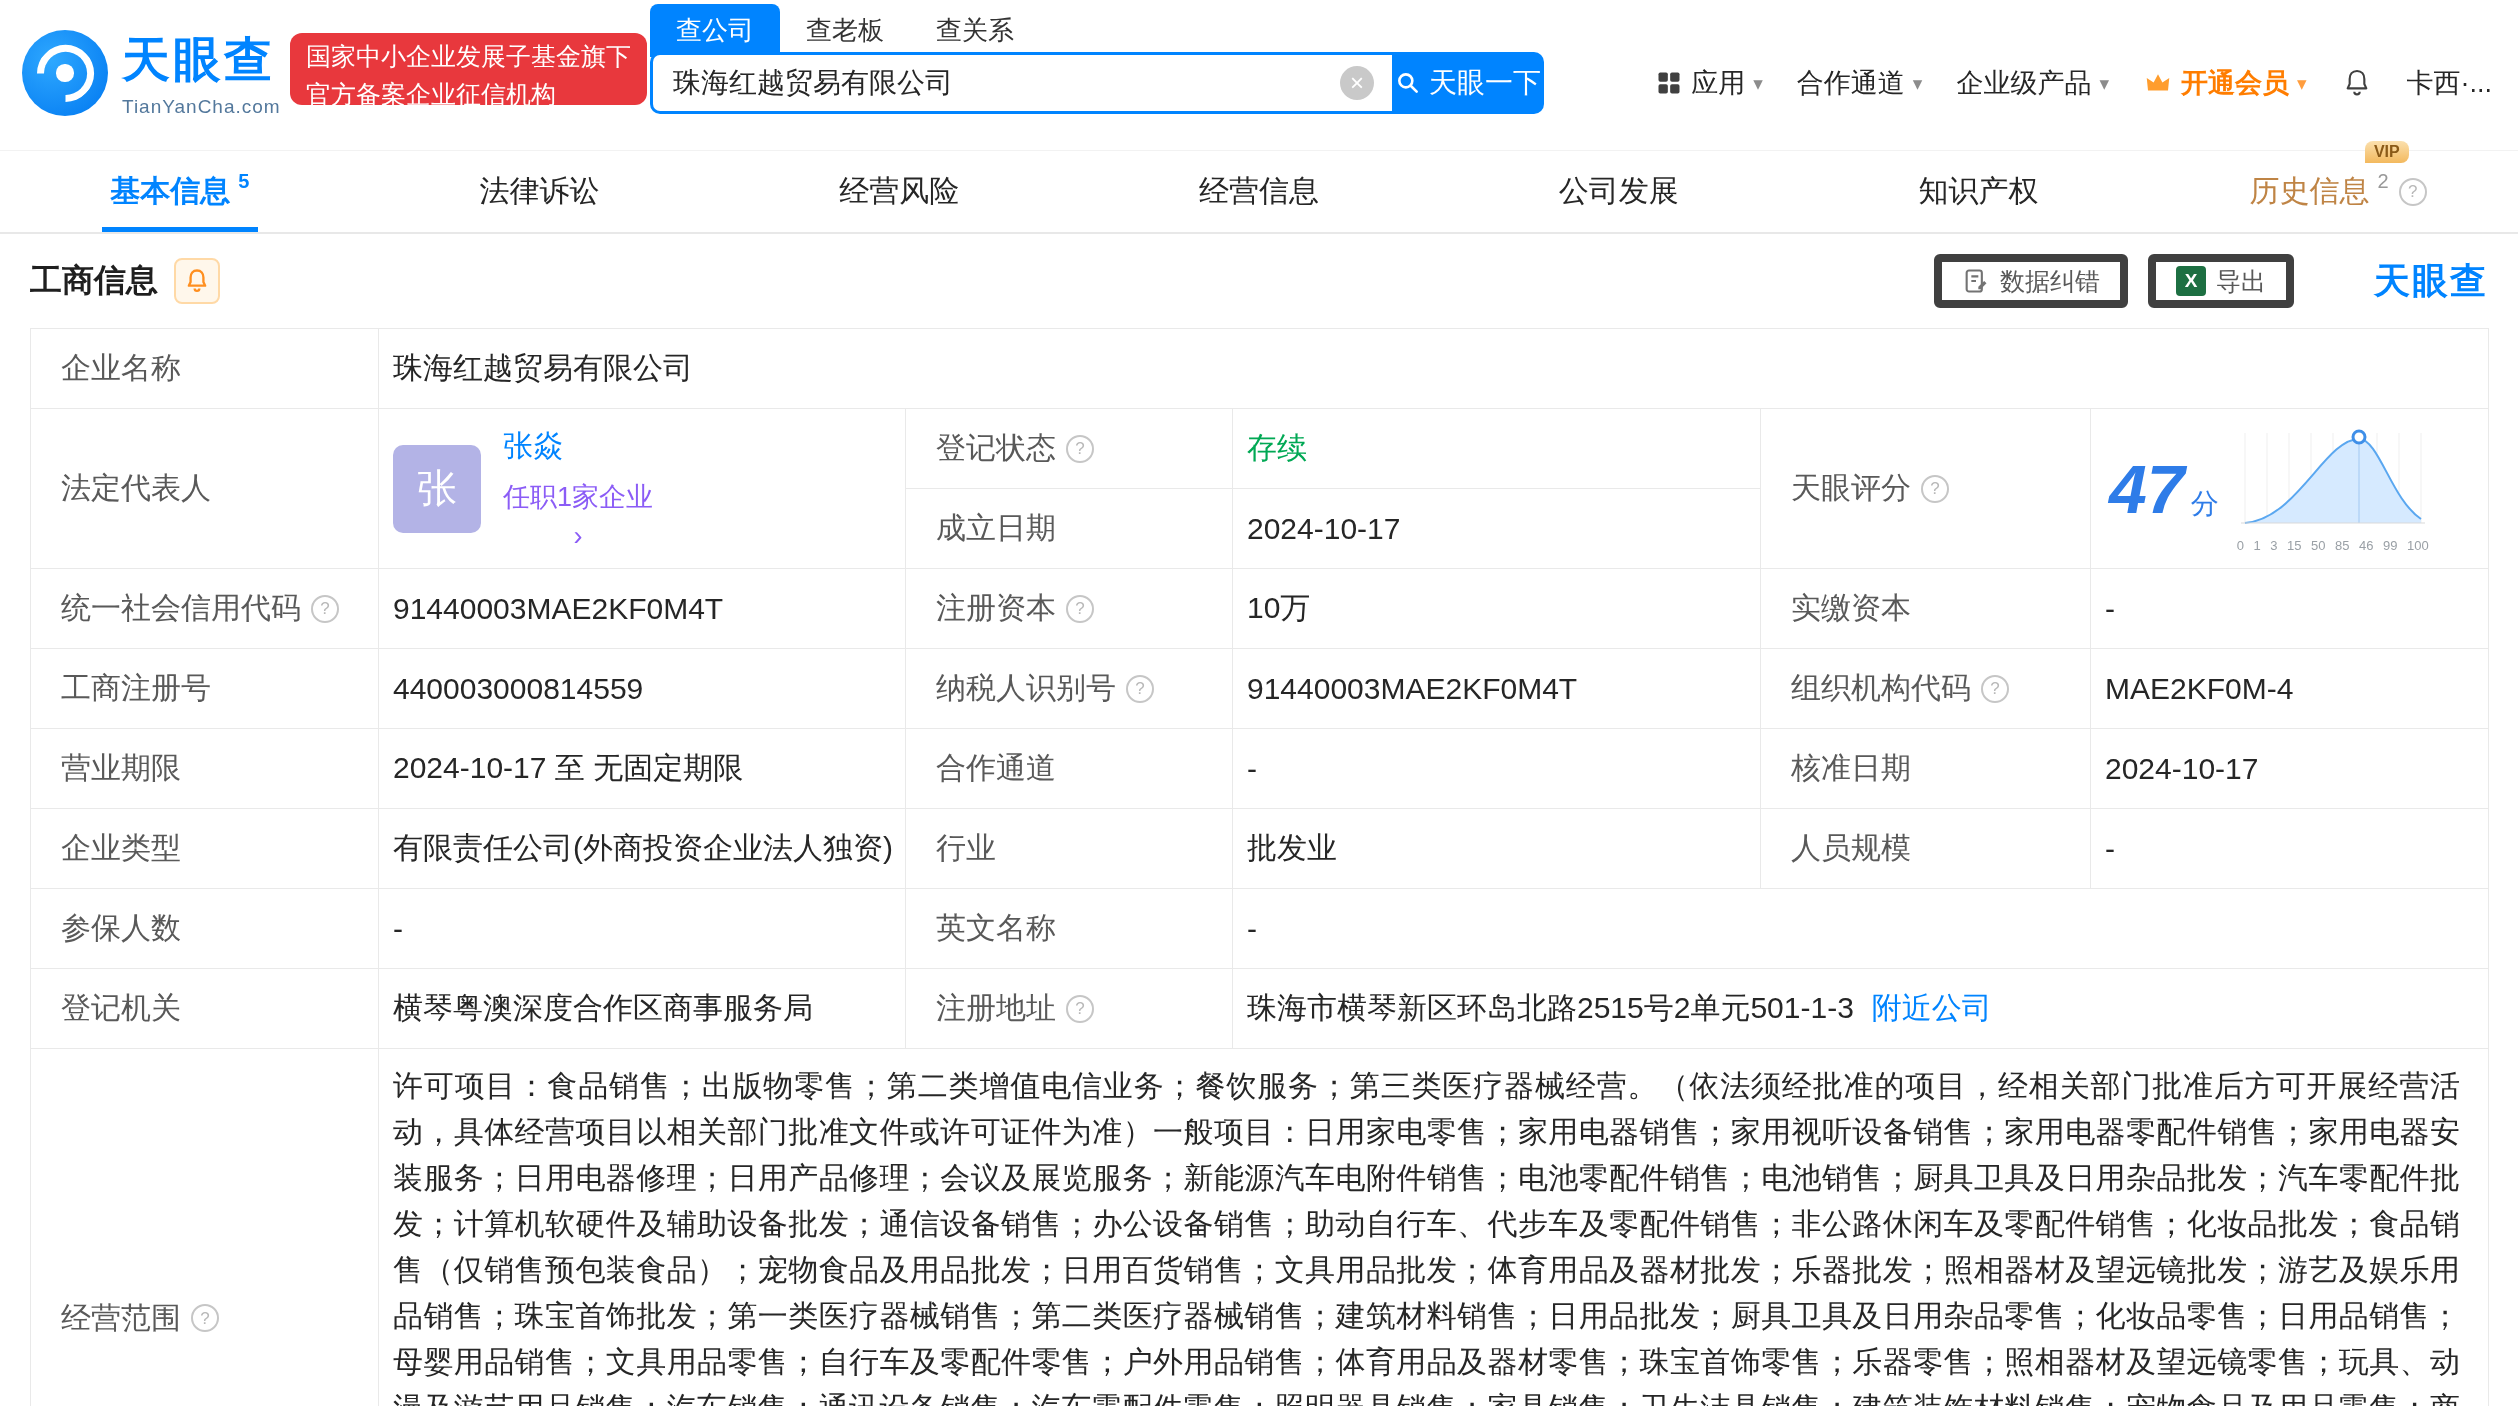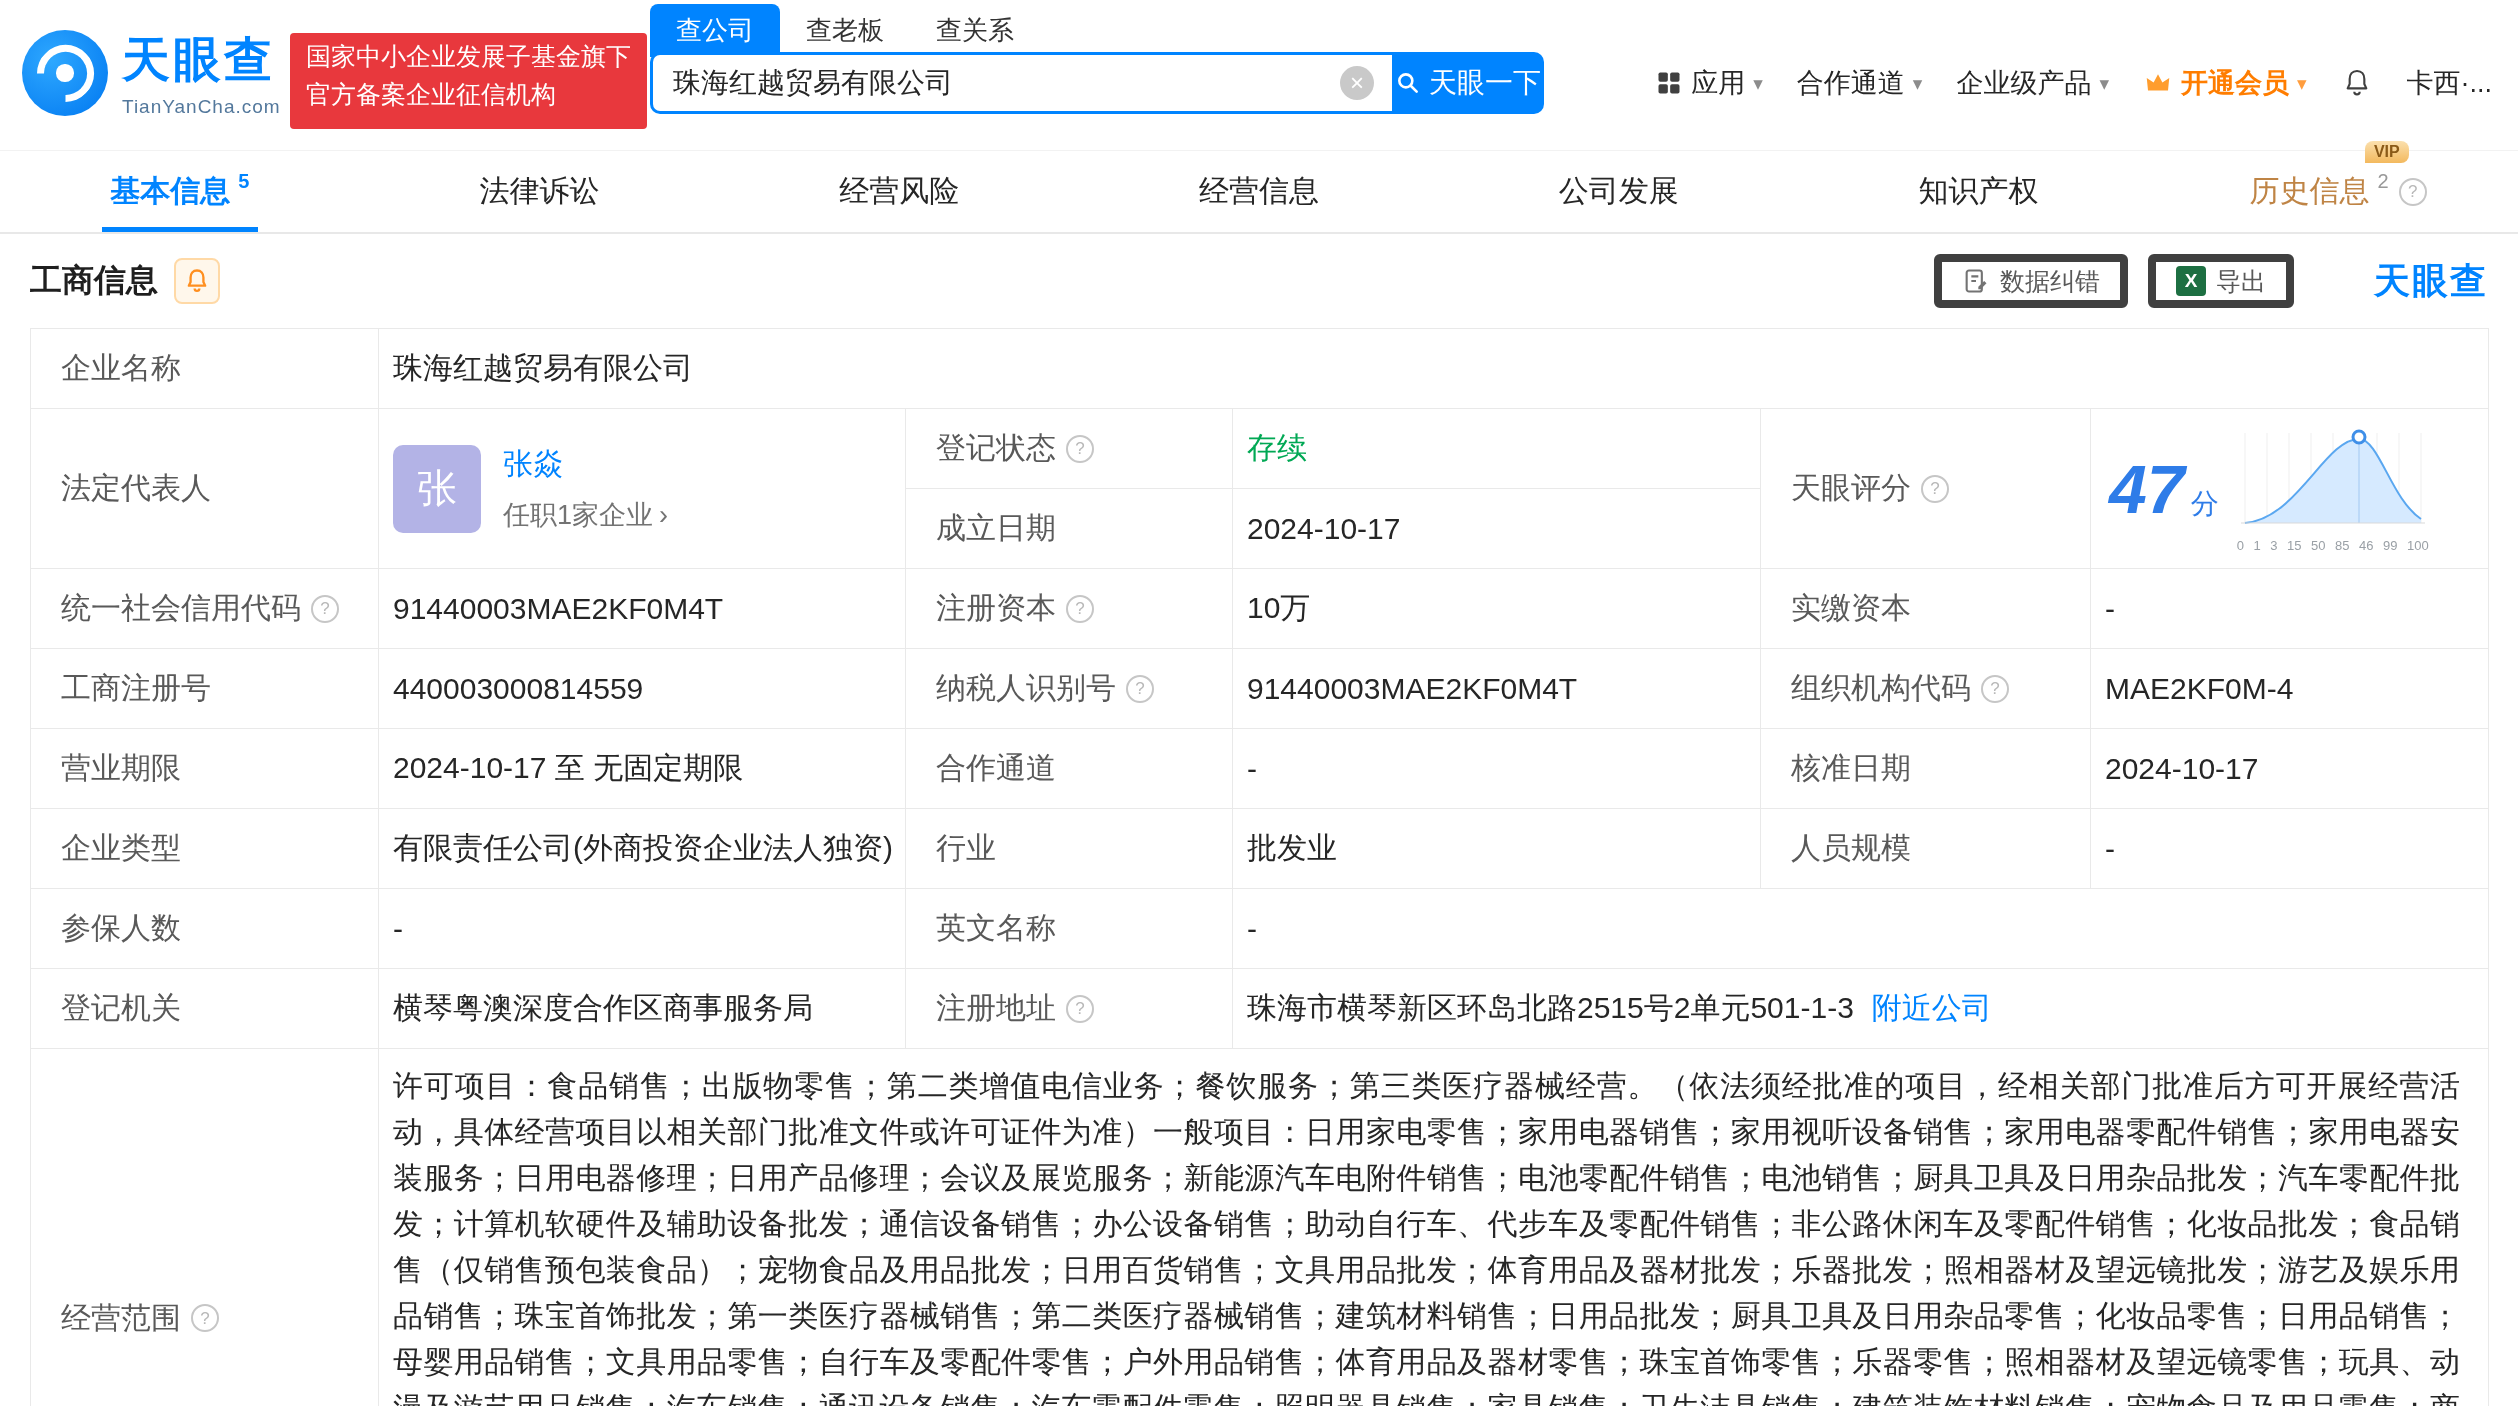--- a/index.html
+++ b/index.html
@@ -13,22 +13,22 @@
   .logo-area { position: absolute; left: 22px; top: 28px; display: flex; align-items: center; cursor: pointer; }
   .logo-circle { width: 86px; height: 86px; border-radius: 50%;
     background: radial-gradient(circle at 35% 35%, #2ea8ff, #0077f0); position: relative; flex: none; }
   .logo-circle::before { content: ""; position: absolute; inset: 17%; border: 7px solid #fff;
     border-left-color: transparent; border-radius: 50%; transform: rotate(-45deg); }
   .logo-circle::after { content: ""; position: absolute; width: 20%; height: 20%;
     background: #fff; border-radius: 50%; top: 40%; left: 40%; }
   .logo-text { margin-left: 14px; }
   .brand { font-size: 48px; font-weight: bold; color: #0084ff; letter-spacing: 3px; }
   .brand-domain { font-size: 19px; color: #53789c; margin-top: 4px; letter-spacing: 1px; }
-  .gov-badge { position: absolute; left: 290px; top: 33px; height: 96px; background: #e8383d;
-    color: #fff; font-size: 25px; line-height: 38px; padding: 4px 16px; border-radius: 4px; }
+  .gov-badge { position: absolute; left: 290px; top: 33px; height: 72px; background: #e8383d;
+    color: #fff; font-size: 25px; line-height: 38px; padding: 4px 16px; border-radius: 12px; }
   .search-tabs { position: absolute; left: 650px; top: 4px; display: flex; align-items: flex-end; }
   .stab { font-size: 26px; color: #333; padding: 9px 26px; cursor: pointer; }
   .stab.active { background: #0084ff; color: #fff; border-radius: 8px 8px 0 0; }
   .search-box { position: absolute; left: 650px; top: 52px; width: 742px; height: 62px;
     border: 3px solid #0084ff; border-right: none; border-radius: 10px 0 0 10px;
     display: flex; align-items: center; background: #fff; }
   .search-input { flex: 1; border: none; outline: none; font-size: 28px; padding: 0 20px;
     color: #262626; font-family: inherit; background: transparent; }
   .clear-btn { width: 34px; height: 34px; border-radius: 50%; background: #c9c9c9; color: #fff;
     font-size: 24px; display: flex; align-items: center; justify-content: center;
@@ -81,21 +81,21 @@
   table.info { width: 2458px; margin: 0 30px; border-collapse: collapse; table-layout: fixed; font-size: 30px; }
   table.info td { border: 1px solid #e9e9e9; height: 80px; vertical-align: middle; overflow: hidden; }
   td.lbl { color: #595959; padding-left: 30px; white-space: nowrap; }
   td.lbl .lblwrap { display: inline-flex; align-items: center; }
   td.val { color: #262626; padding-left: 14px; }
   .green { color: #00a854; }
   .person { display: flex; align-items: center; gap: 22px; padding-left: 14px; }
   .avatar { width: 88px; height: 88px; border-radius: 10px; background: #b3b3e6; color: #fff;
     font-size: 40px; display: flex; align-items: center; justify-content: center; flex: none; }
   .p-name { color: #0084ff; font-size: 30px; cursor: pointer; }
-  .p-pos { color: #737373; font-size: 27px; margin-top: 12px; cursor: pointer; display: flex; align-items: center; gap: 6px; }
+  .p-pos { color: #8b5cf6; font-size: 27px; margin-top: 12px; cursor: pointer; display: flex; align-items: center; gap: 6px; flex-direction: column; }
   .score-cell { display: flex; align-items: center; gap: 18px; padding: 0 8px 0 18px; }
   .score-num { color: #2e7ce8; font-size: 68px; font-style: italic; font-weight: bold; line-height: 1; }
   .score-unit { color: #2e7ce8; font-size: 28px; margin-left: 6px; }
   .chart-wrap { width: 192px; }
   .axis-row { display: flex; justify-content: space-between; font-size: 13px; color: #9aa0a6; margin-top: 2px; }
   .near-link { color: #0084ff; margin-left: 18px; cursor: pointer; text-decoration: none; }
   td.scope-lbl { vertical-align: top; padding-top: 96px; }
   td.scope-val { vertical-align: top; padding: 14px 28px 14px 14px; line-height: 46px;
     text-align: justify; color: #262626; }
 </style>

